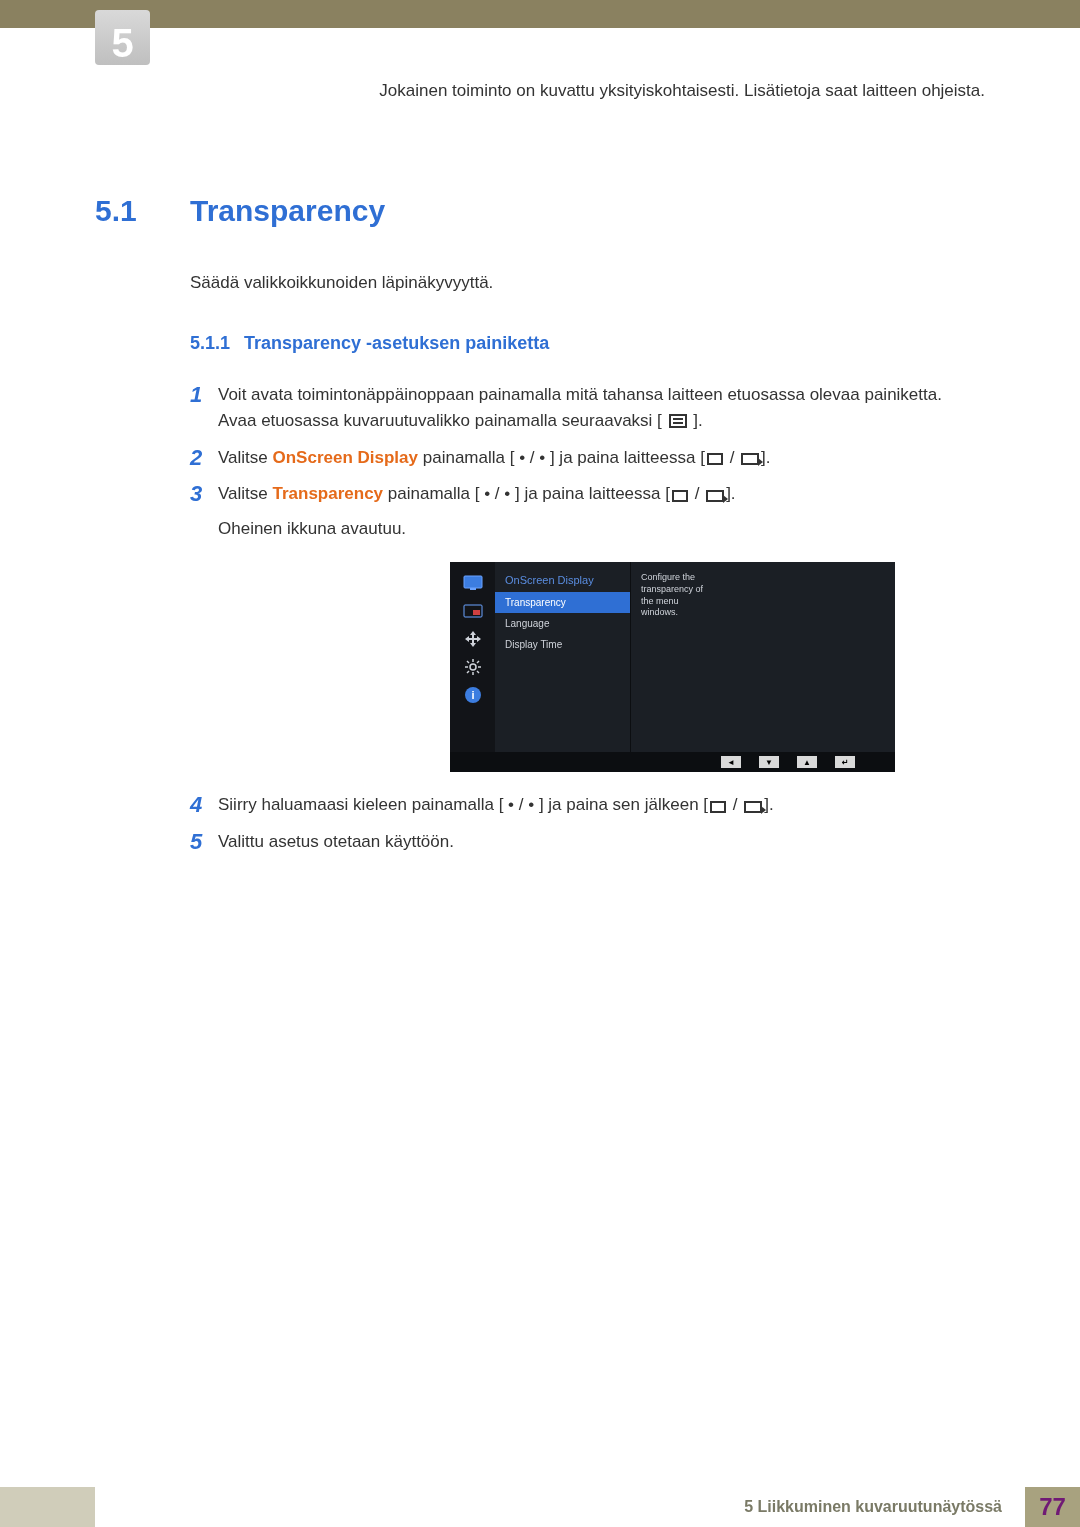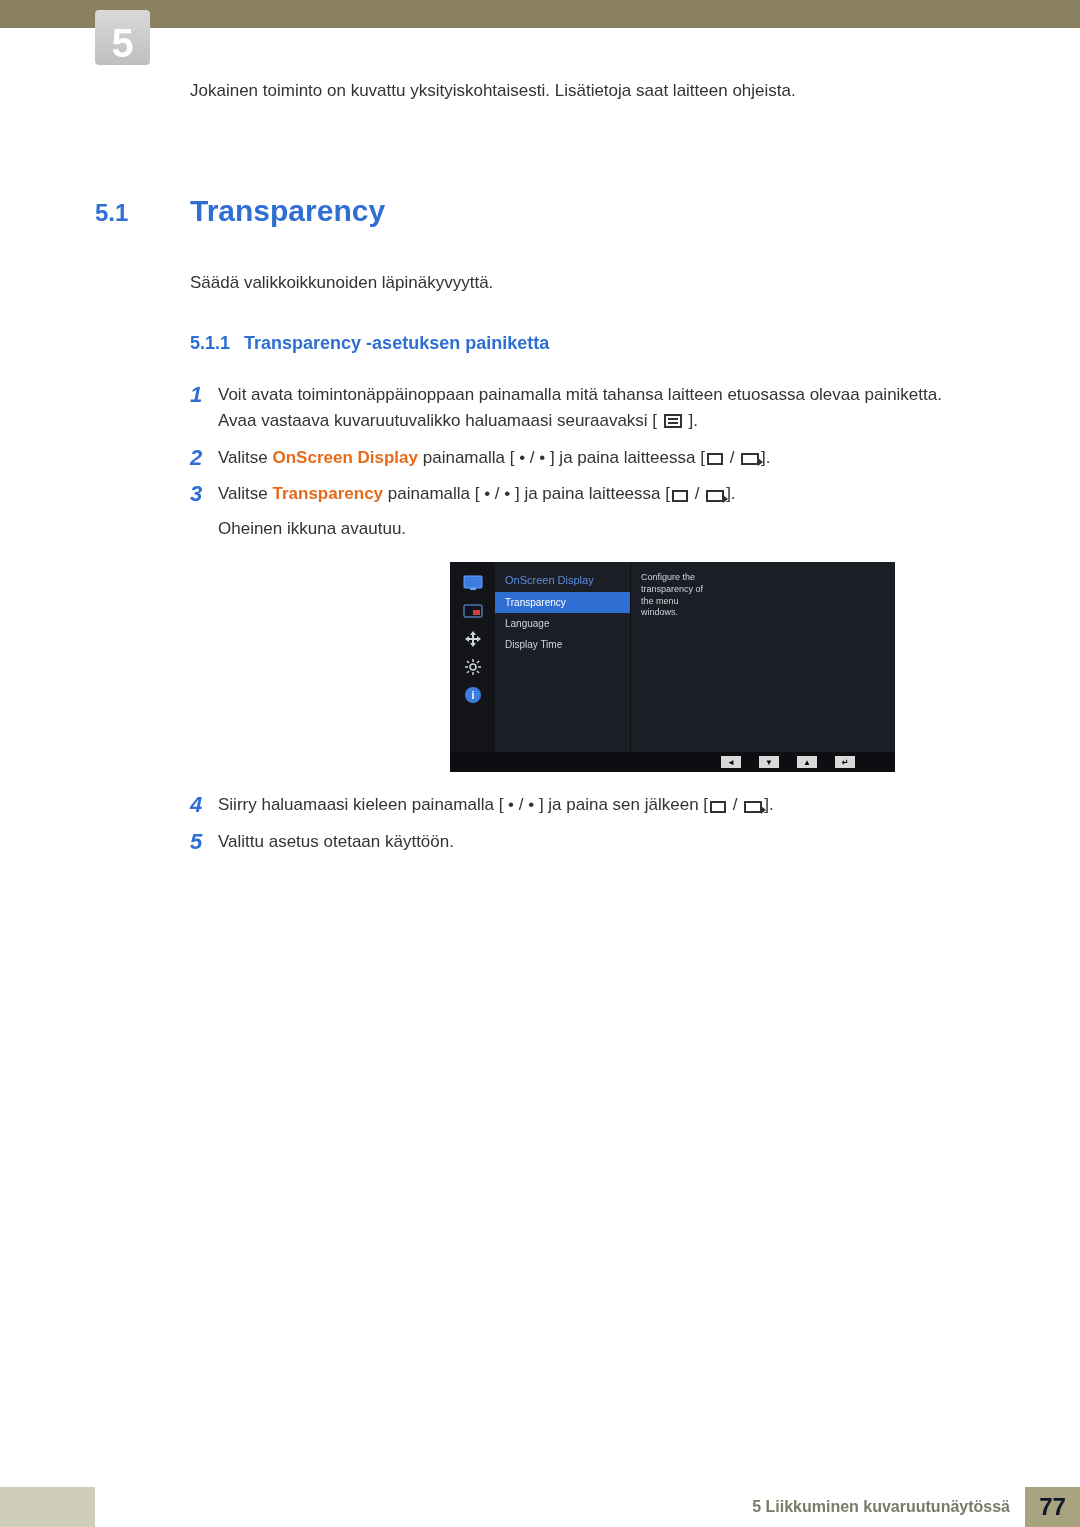--- a/index.html
+++ b/index.html
@@ -45,29 +45,30 @@
     font-weight: bold;
     margin-left: 95px;
     margin-top: 6px;
   }
   .intro-text {
     font-size: 17px;
     color: #333;
     margin-left: 95px;
     margin-top: 30px;
     line-height: 1.5;
+    text-align: right;
   }
   .section-row {
     display: flex;
     align-items: baseline;
     margin-top: 90px;
   }
   .section-number {
     color: #2f6fd4;
-    font-size: 24px;
+    font-size: 30px;
     font-weight: bold;
     width: 95px;
     flex: 0 0 95px;
   }
   .section-title {
     color: #2f6fd4;
     font-size: 30px;
     font-weight: bold;
   }
   .section-desc {
@@ -204,26 +205,27 @@
     display:flex; align-items:center; justify-content:center; font-weight:bold;
   }
 
   
   .footer {
     position: absolute;
     bottom: 0; left: 0; right: 0;
     display: flex;
     align-items: stretch;
     height: 40px;
+    gap: 8px;
   }
   .footer-left { width: 95px; background:#d0cdba; }
   .footer-mid { flex:1; display:flex; align-items:center; justify-content:flex-end; padding-right:15px;
     color:#7a7a66; font-size:16px; font-weight:bold; }
   .footer-page {
-    width:55px; background:#a8a27f; color:#0f172a; font-size:24px; font-weight:bold;
+    width:55px; background:#a8a27f; color:#701a75; font-size:24px; font-weight:bold;
     display:flex; align-items:center; justify-content:center;
   }
 </style>
 </head>
 <body>
 
 <div class="top-bar"></div>
 
 <div class="chapter-icon">
   <span>5</span>
@@ -245,21 +247,21 @@
     <div class="subsection-number">5.1.1</div>
     <div class="subsection-title">Transparency -asetuksen painiketta</div>
   </div>
 
   <div class="steps">
 
     <div class="step">
       <div class="step-num">1</div>
       <div class="step-text">
         <span>Voit avata toimintonäppäinoppaan painamalla mitä tahansa laitteen etuosassa olevaa painiketta.</span><br>
-        <span>Avaa vastaava kuvaruutuvalikko haluamaasi seuraavaksi [</span>
+        <span>Avaa etuosassa kuvaruutuvalikko painamalla seuraavaksi [</span>
         <span class="glyph-box"><span class="glyph-menu"></span></span>
         <span>].</span>
       </div>
     </div>
 
     <div class="step">
       <div class="step-num">2</div>
       <div class="step-text">
         <span>Valitse </span><span class="hl">OnScreen Display</span><span> painamalla [ • / • ] ja paina laitteessa [</span><span class="glyph-box"><span class="glyph-rect"></span></span> / <span class="glyph-box"><span class="glyph-source"></span></span><span>].</span>
       </div>

